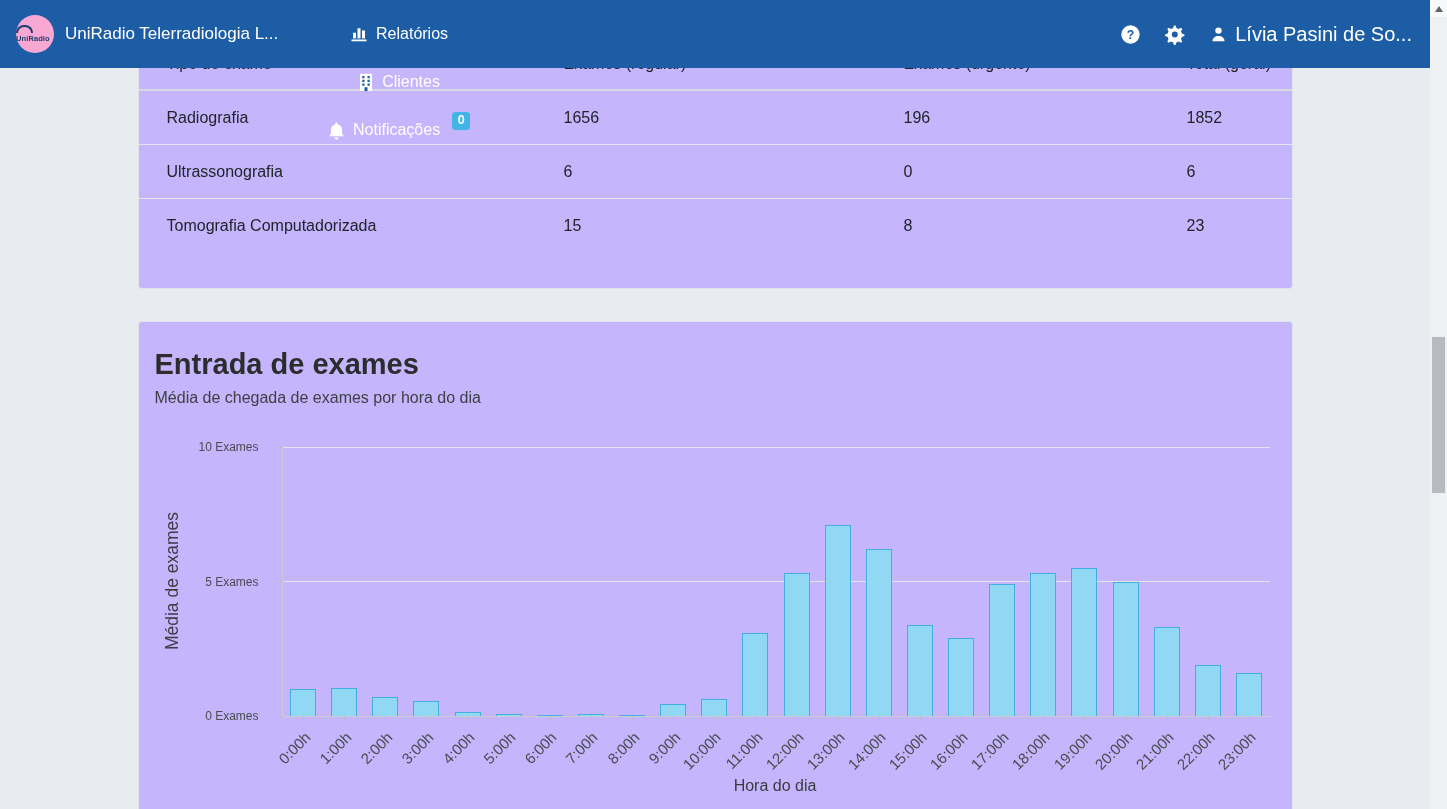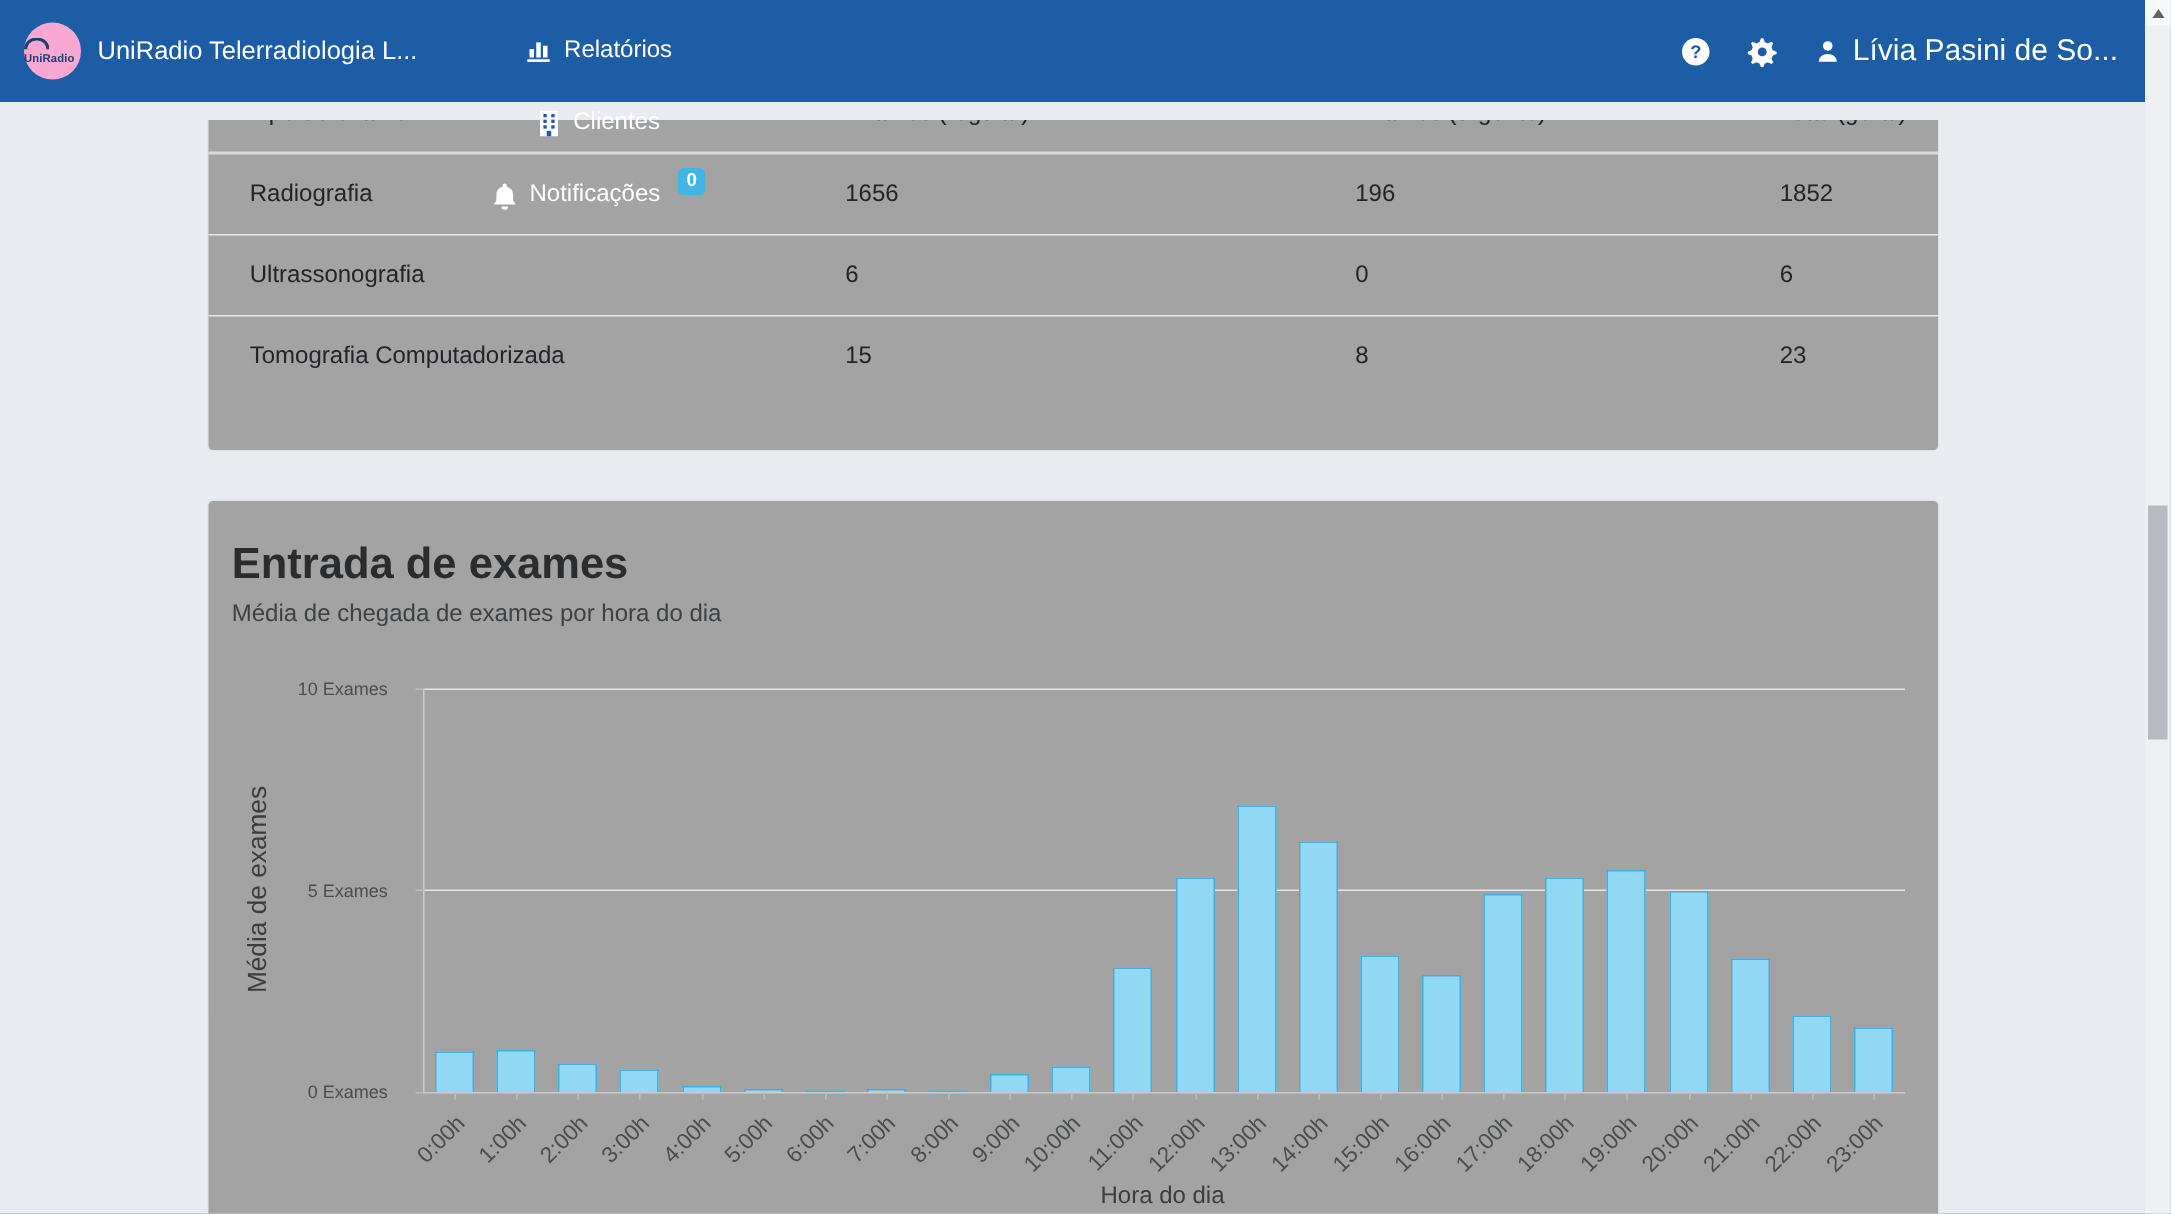--- a/index.html
+++ b/index.html
@@ -26,21 +26,21 @@
   .nav-badge{
     display:inline-block;position:relative;top:-9px;margin-left:4px;
     background:var(--badge-bg,#41b6e6);color:#fff;font-size:12.5px;font-weight:700;
     padding:1.5px 5.5px;border-radius:3.5px;line-height:1.25;
   }
   .nav-right{margin-left:auto;display:flex;align-items:center;gap:24px;}
   .nav-right .iconbtn{display:flex;align-items:center;cursor:pointer;}
   .user-menu{display:flex;align-items:center;gap:8px;cursor:pointer;font-size:20px;white-space:nowrap;}
   
   .content{position:absolute;top:68px;left:0;right:17px;bottom:0;overflow:hidden;}
-  .card{background:#a3a3a3;border:1px solid #e0e4e8;border-radius:4px;width:1155px;margin:12px auto;box-sizing:border-box;}
+  .card{background:#c4b5fd;border:1px solid #e0e4e8;border-radius:4px;width:1155px;margin:0 auto;box-sizing:border-box;}
   .card-table{border-top:none;border-radius:0 0 4px 4px;padding-bottom:36px;}
   .thead{height:21px;overflow:hidden;border-bottom:2px solid #d7dbdf;}
   .thead-in{display:grid;grid-template-columns:397px 340px 283px 1fr;padding-left:28px;margin-top:-13px;font-size:16px;color:#212529;}
   .trow{display:grid;grid-template-columns:397px 340px 283px 1fr;padding-left:28px;align-items:center;height:53px;font-size:16px;color:#212529;border-bottom:1px solid #e4e7ea;}
   .trow:last-child{border-bottom:none;}
   
   .card-chart{margin-top:32px;height:640px;position:relative;}
   .card-title{margin:26px 0 8px 16px;font-size:29px;font-weight:700;color:#2a2c2e;}
   .card-subtitle{margin:0 0 0 16px;font-size:16px;color:#3e4143;}
   .y-title{position:absolute;left:33px;top:259px;transform:translate(-50%,-50%) rotate(-90deg);font-size:17.5px;color:#3a3d3f;white-space:nowrap;}

